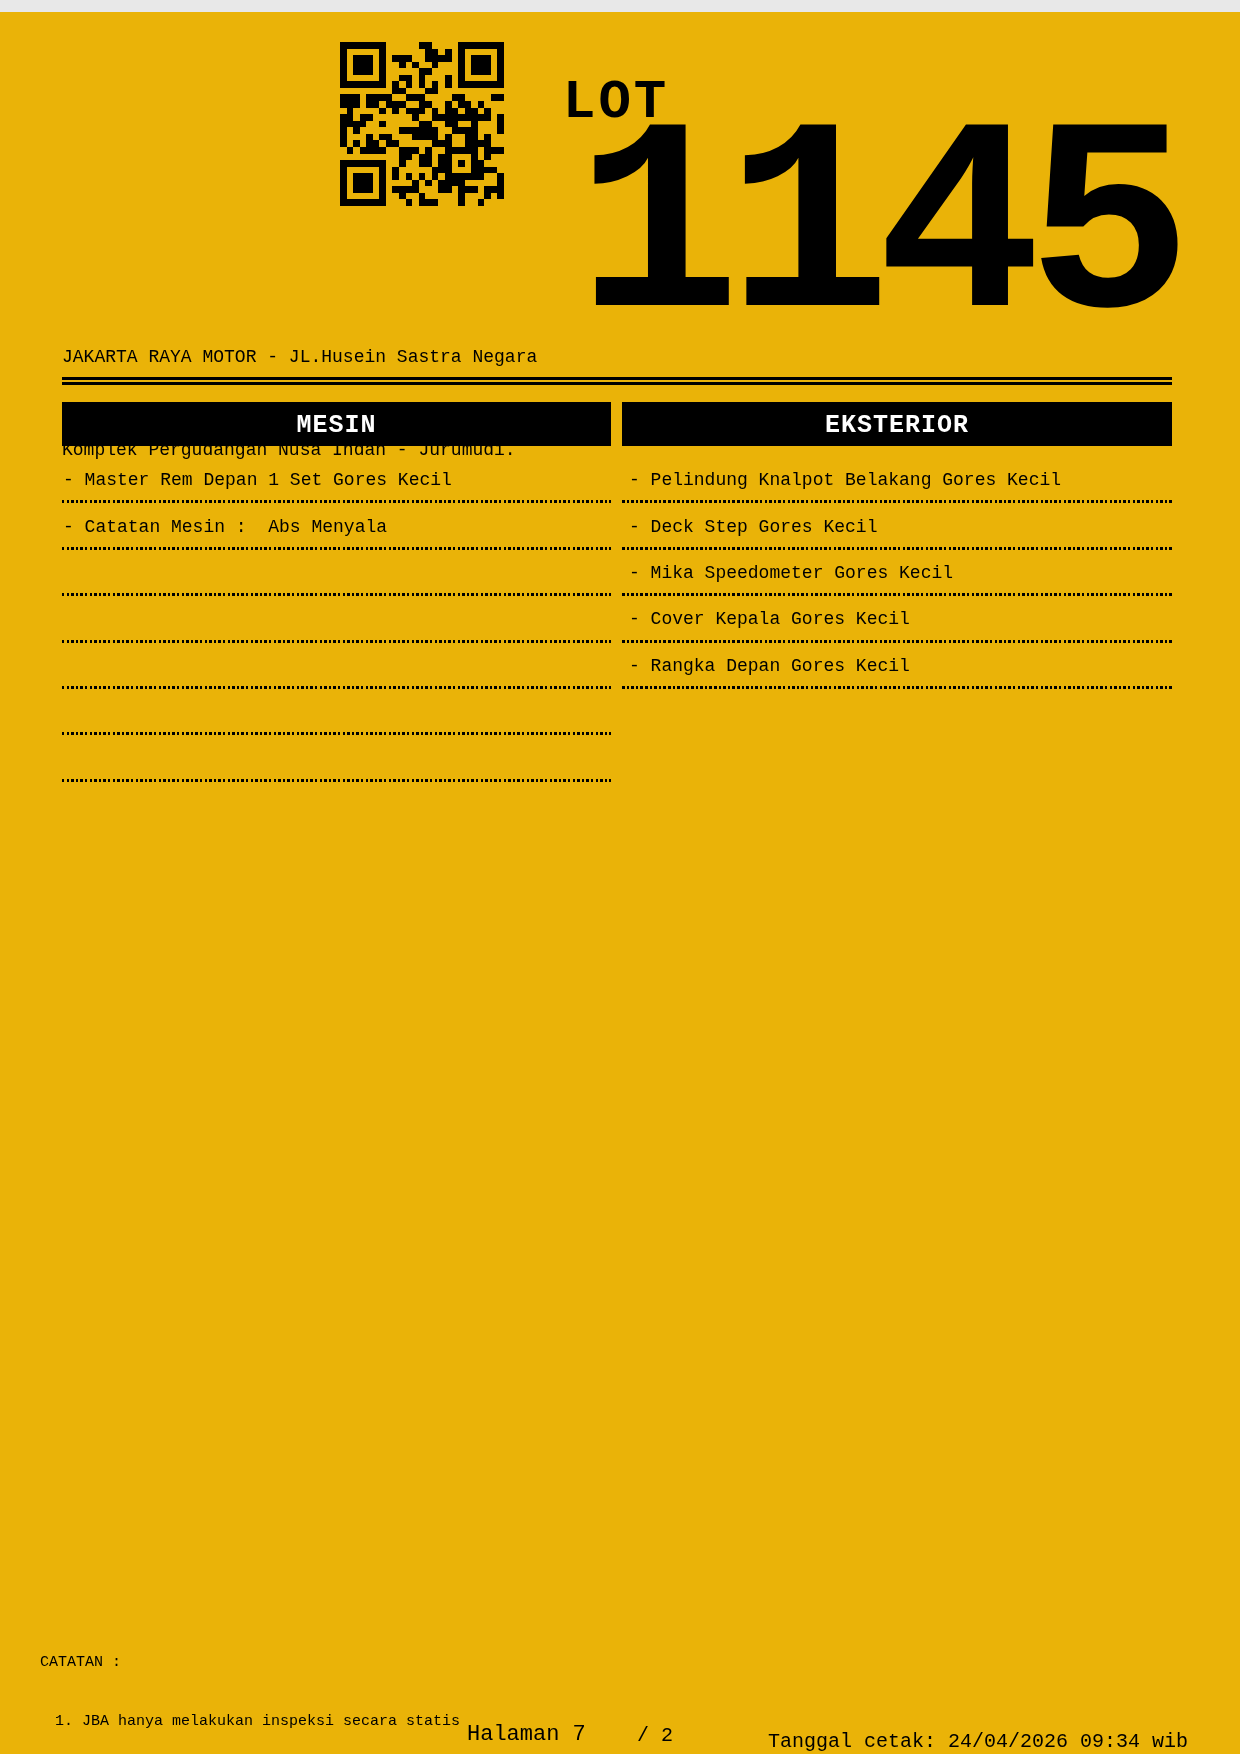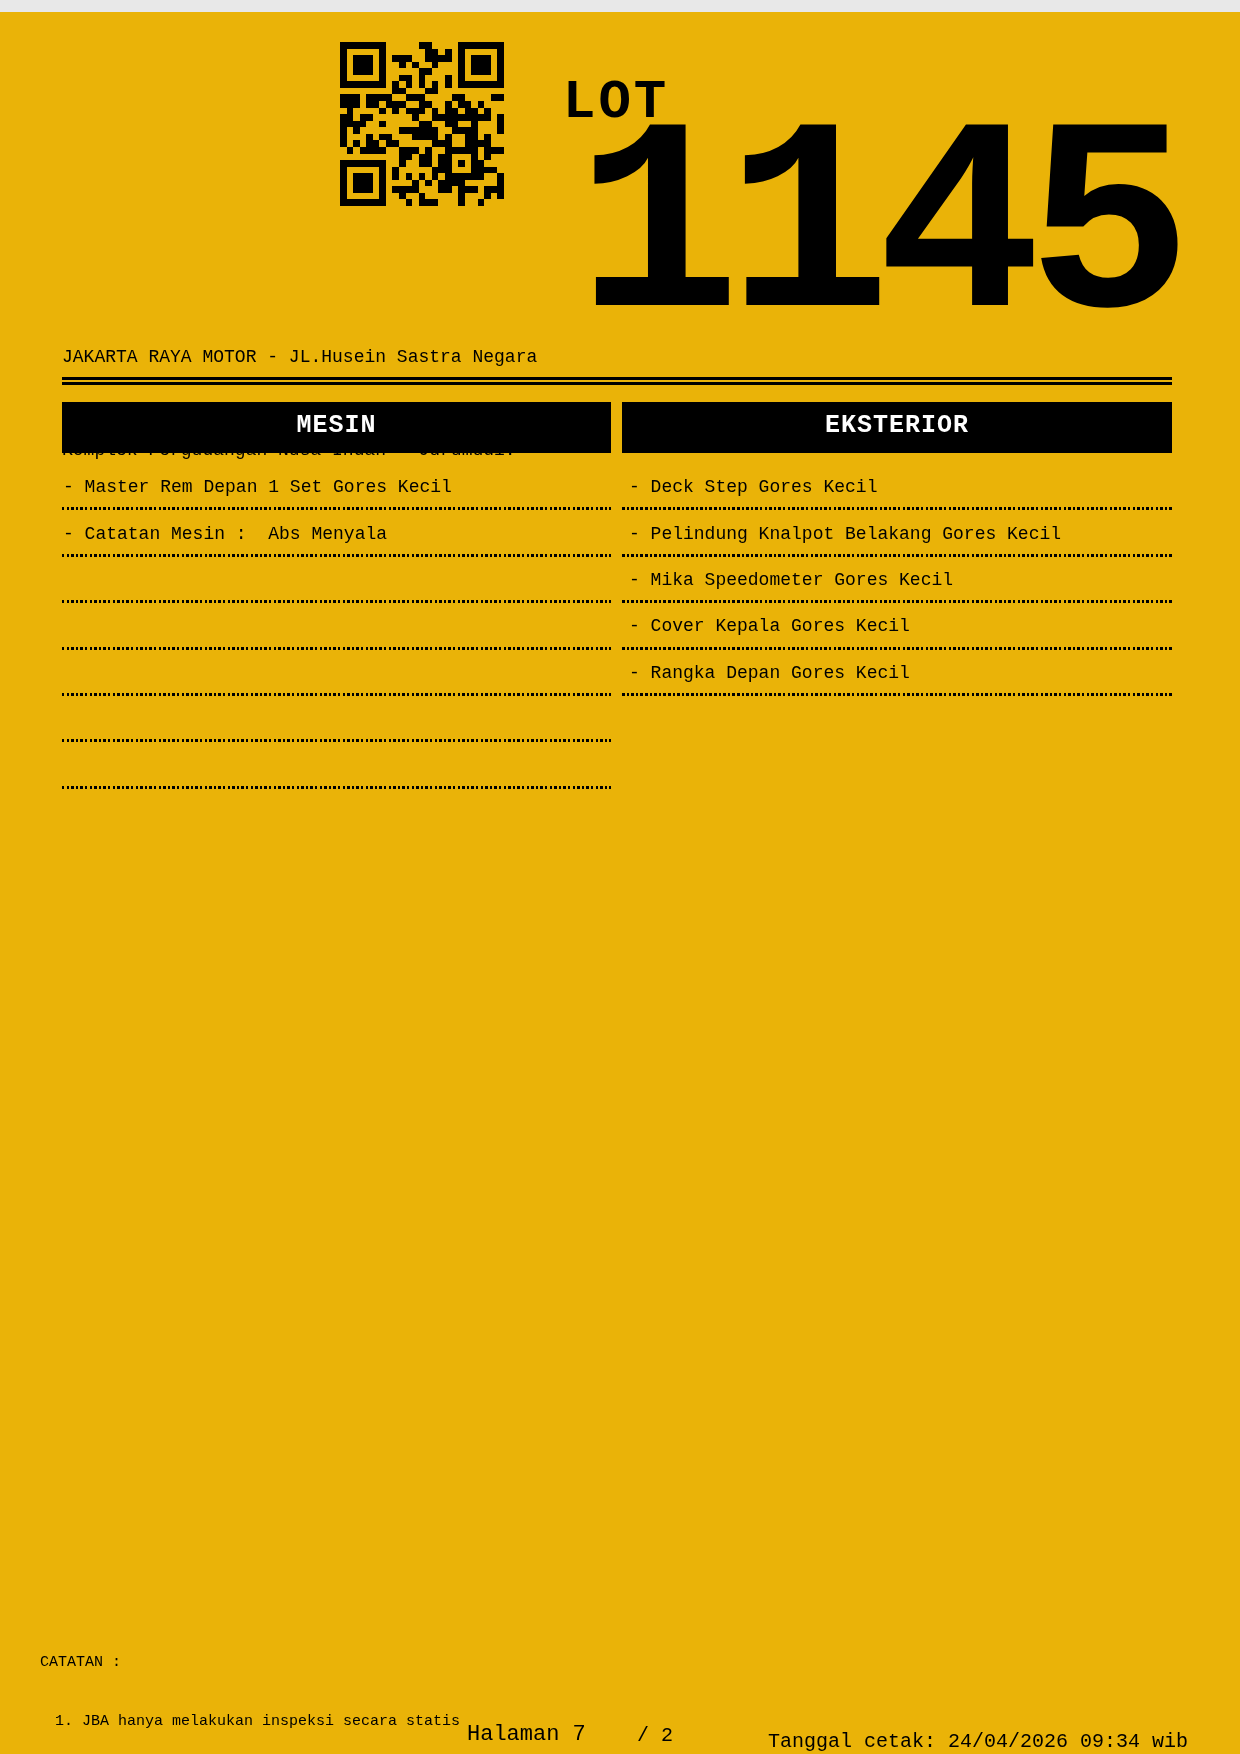--- a/index.html
+++ b/index.html
@@ -29,21 +29,21 @@
   }
   .double-rule{
     position:absolute;left:62px;top:365px;width:1110px;height:2px;
     border-top:3px solid #000;border-bottom:3px solid #000;
   }
   
   .col{position:absolute;top:390px;}
   .col-left{left:62px;width:549px;}
   .col-right{left:622px;width:550px;}
   .col-header{
-    height:51px;background:#000;color:#fff;
+    height:44px;background:#000;color:#fff;
     font-size:25px;font-weight:bold;text-align:center;line-height:48px;
     letter-spacing:1px;
   }
   .rows{margin-top:11px;}
   .row{position:relative;height:46.4px;display:flex;align-items:center;}
   .row::after{
     content:"";position:absolute;left:0;right:0;bottom:0;height:3px;
     background:repeating-linear-gradient(to right,#000 0,#000 2.5px,transparent 2.5px,transparent 4.6px);
   }
   .item{font-size:18px;white-space:pre;padding-left:1px;}
@@ -412,24 +412,24 @@
       <div class="row">
           <span class="item"></span>
         </div>
     </div>
   </div>
 
   <div class="col col-right">
     <div class="col-header">EKSTERIOR</div>
     <div class="rows">
       <div class="row">
+          <span class="item">- Pelindung Knalpot Belakang Gores Kecil</span>
+        </div>
+      <div class="row">
           <span class="item">- Deck Step Gores Kecil</span>
-        </div>
-      <div class="row">
-          <span class="item">- Pelindung Knalpot Belakang Gores Kecil</span>
         </div>
       <div class="row">
           <span class="item">- Mika Speedometer Gores Kecil</span>
         </div>
       <div class="row">
           <span class="item">- Cover Kepala Gores Kecil</span>
         </div>
       <div class="row">
           <span class="item">- Rangka Depan Gores Kecil</span>
         </div>

